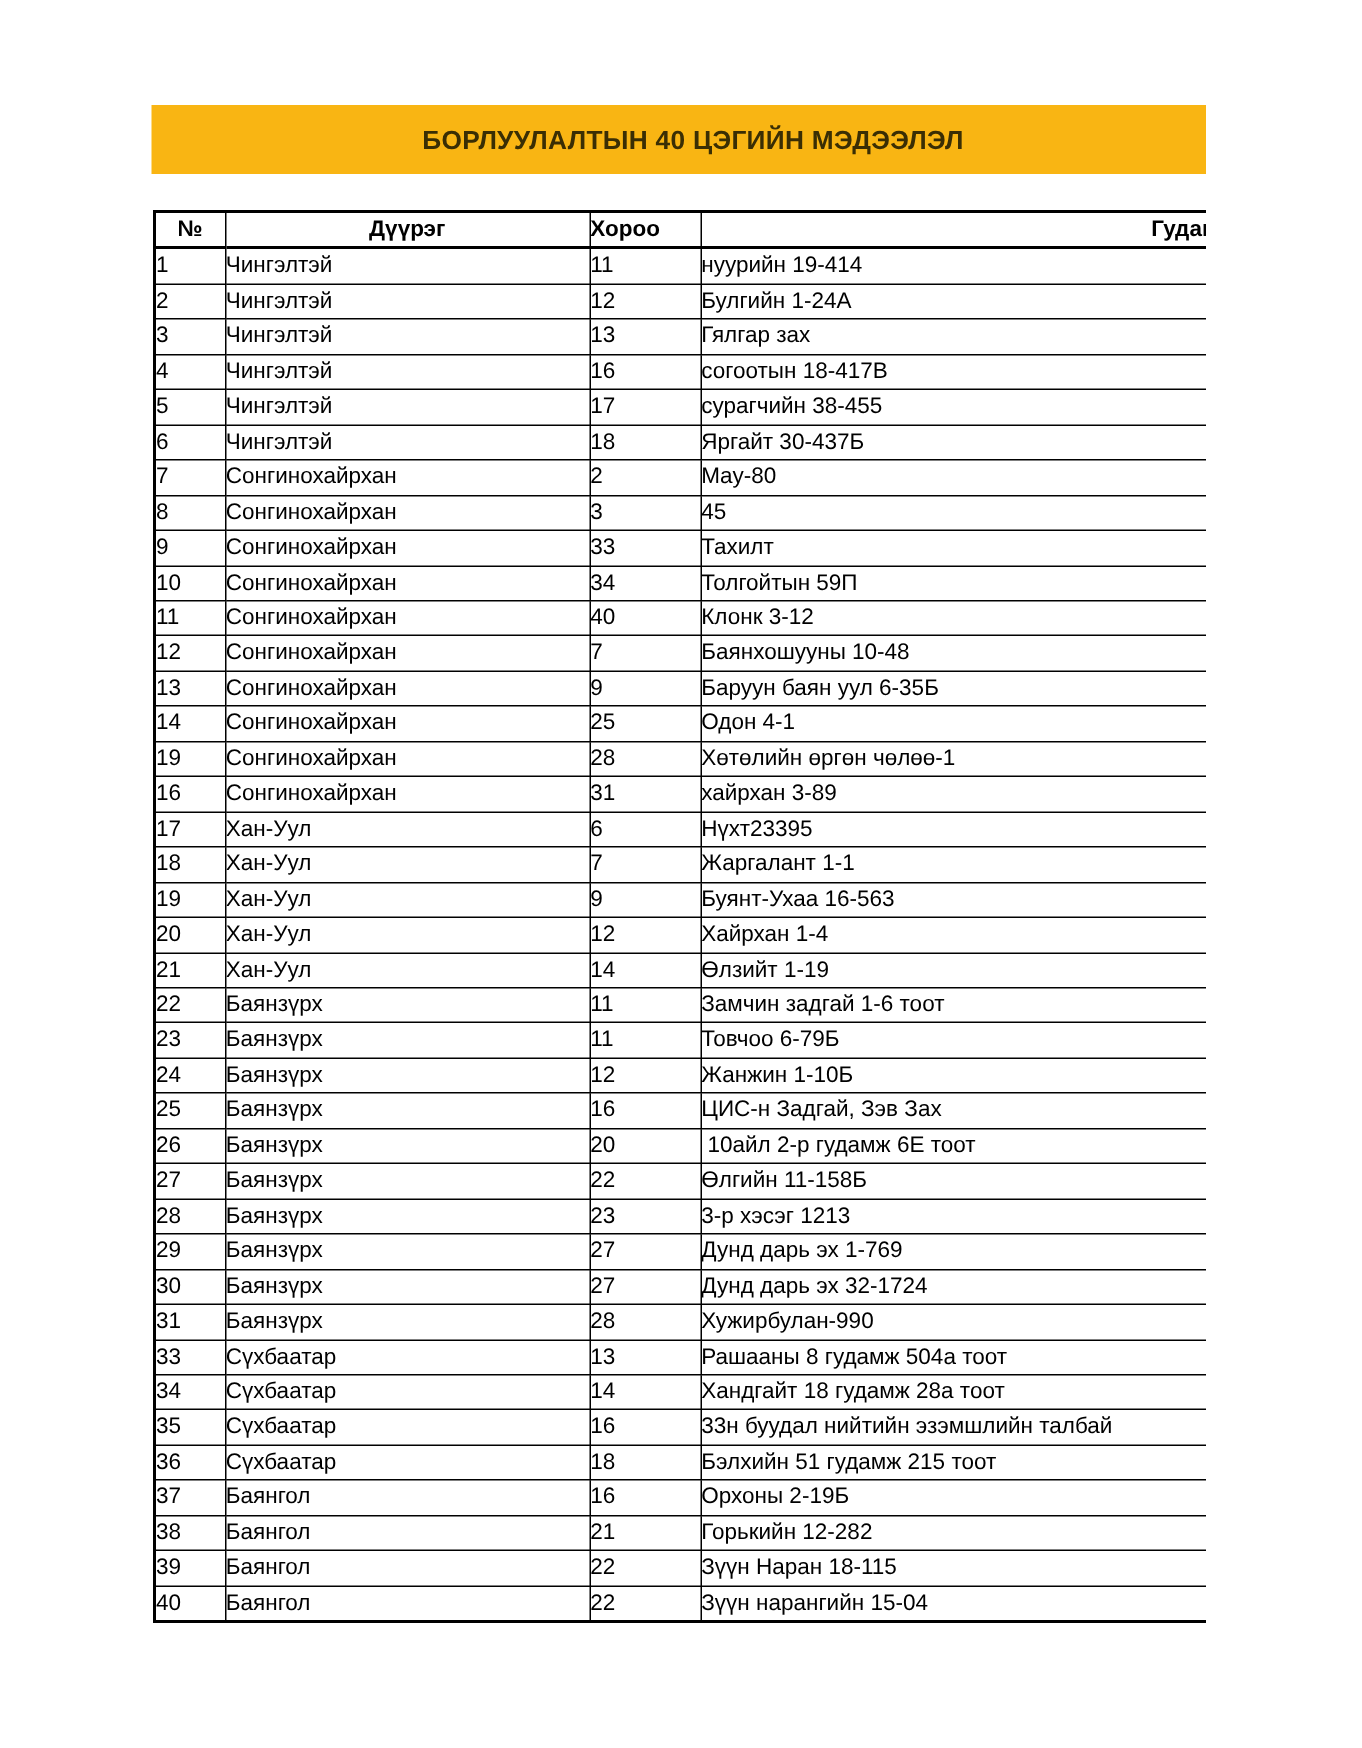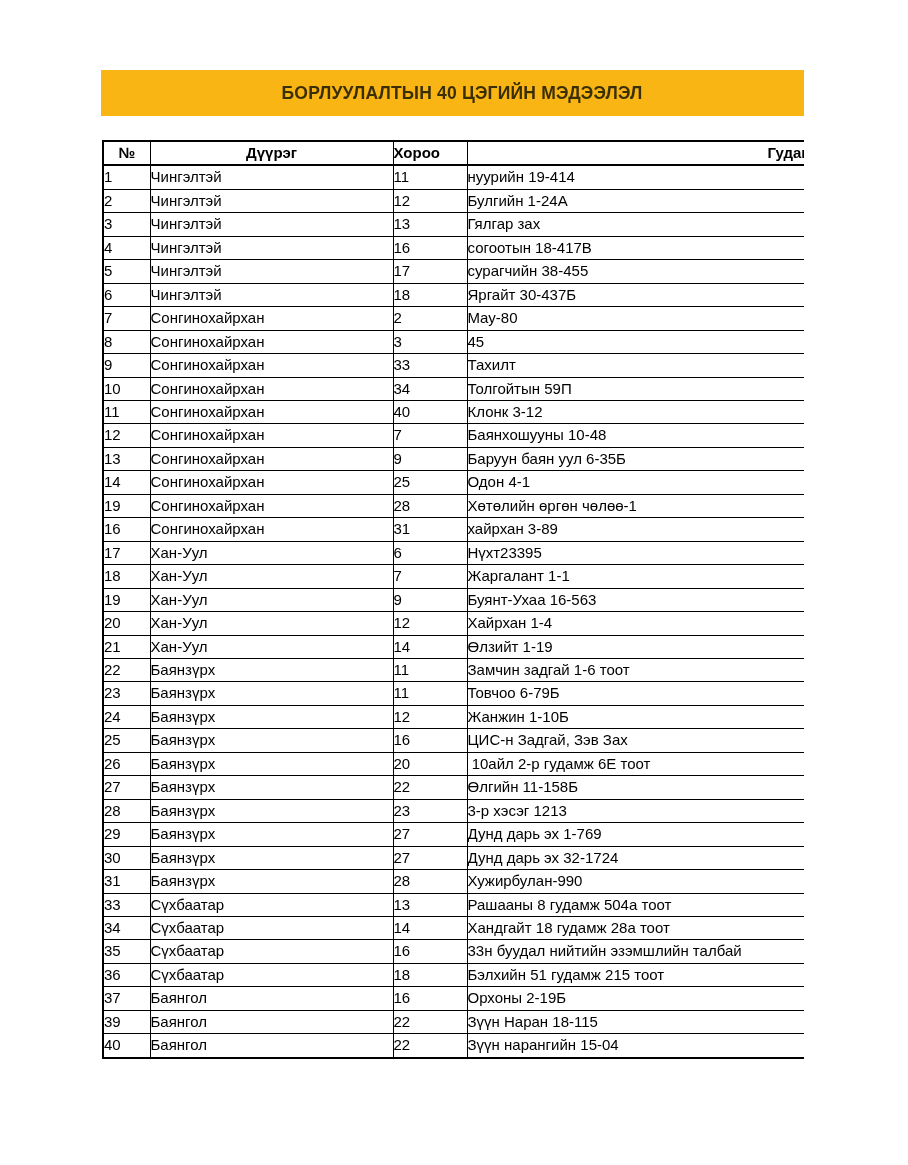--- a/index.html
+++ b/index.html
@@ -309,20 +309,26 @@
             <td class="c2">18</td>
             <td class="c3">Бэлхийн 51 гудамж 215 тоот</td>
           </tr>
           <tr>
             <td class="c0">37</td>
             <td class="c1">Баянгол</td>
             <td class="c2">16</td>
             <td class="c3">Орхоны 2-19Б</td>
           </tr>
           <tr>
+            <td class="c0">38</td>
+            <td class="c1">Баянгол</td>
+            <td class="c2">21</td>
+            <td class="c3">Горькийн 12-282</td>
+          </tr>
+          <tr>
             <td class="c0">39</td>
             <td class="c1">Баянгол</td>
             <td class="c2">22</td>
             <td class="c3">Зүүн Наран 18-115</td>
           </tr>
           <tr>
             <td class="c0">40</td>
             <td class="c1">Баянгол</td>
             <td class="c2">22</td>
             <td class="c3">Зүүн нарангийн 15-04</td>

